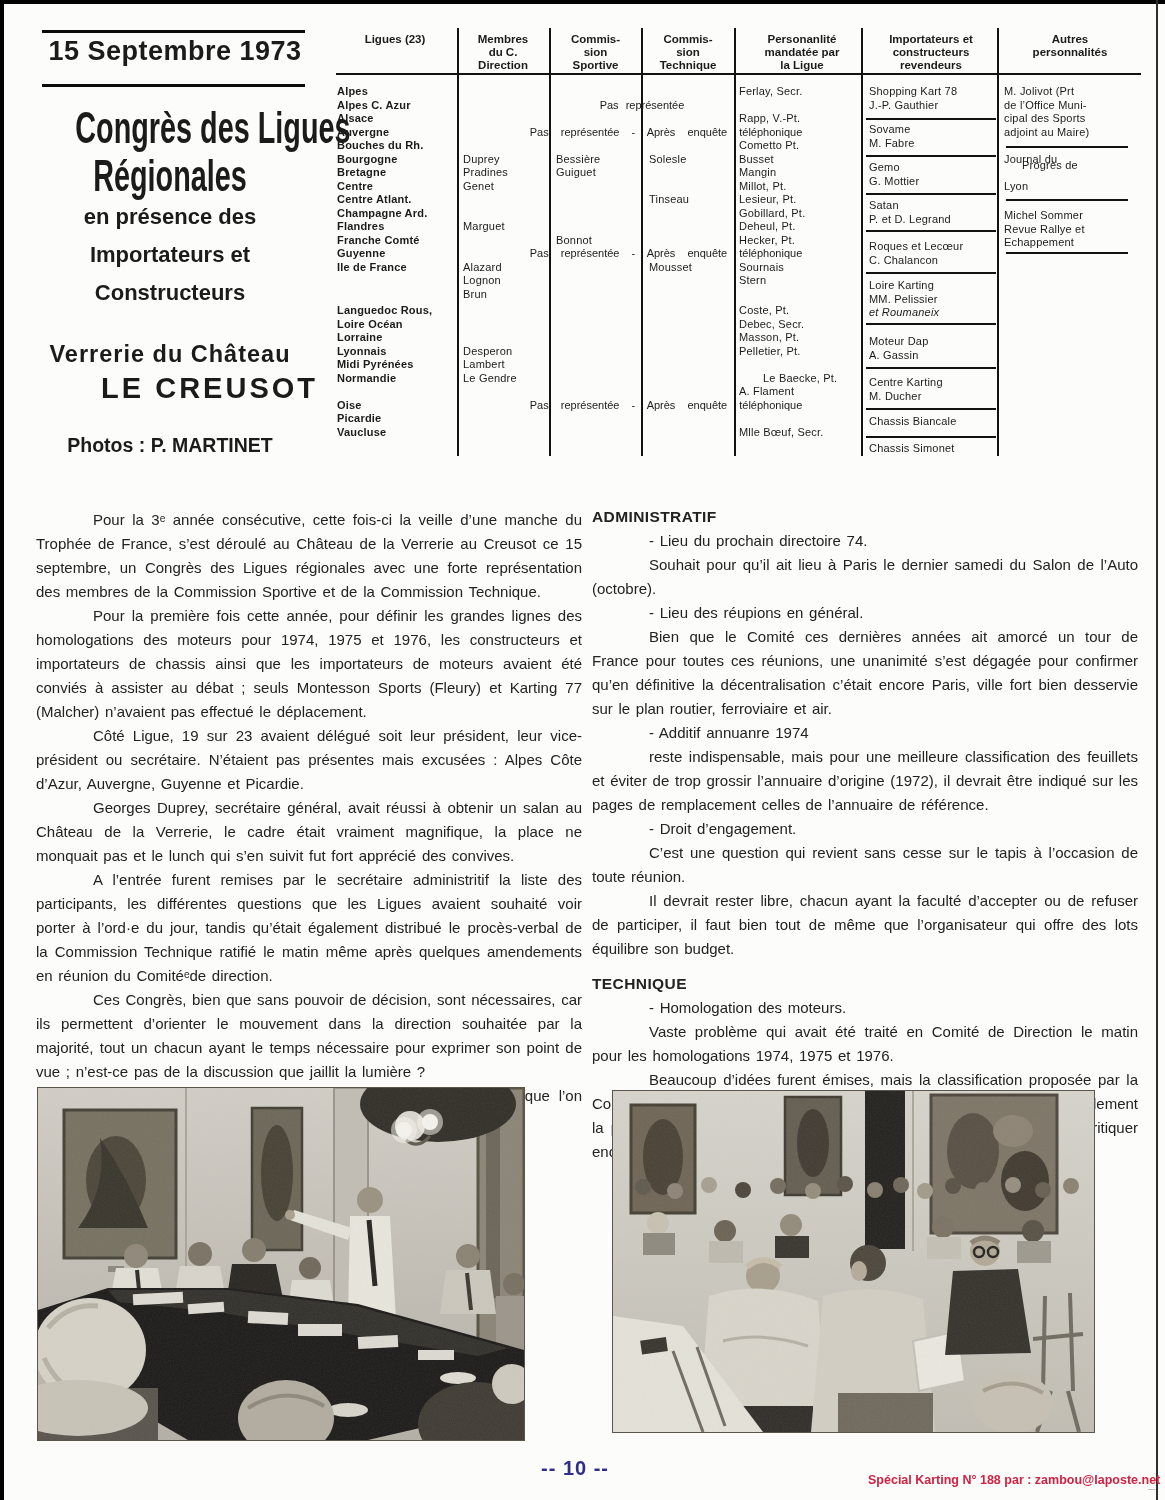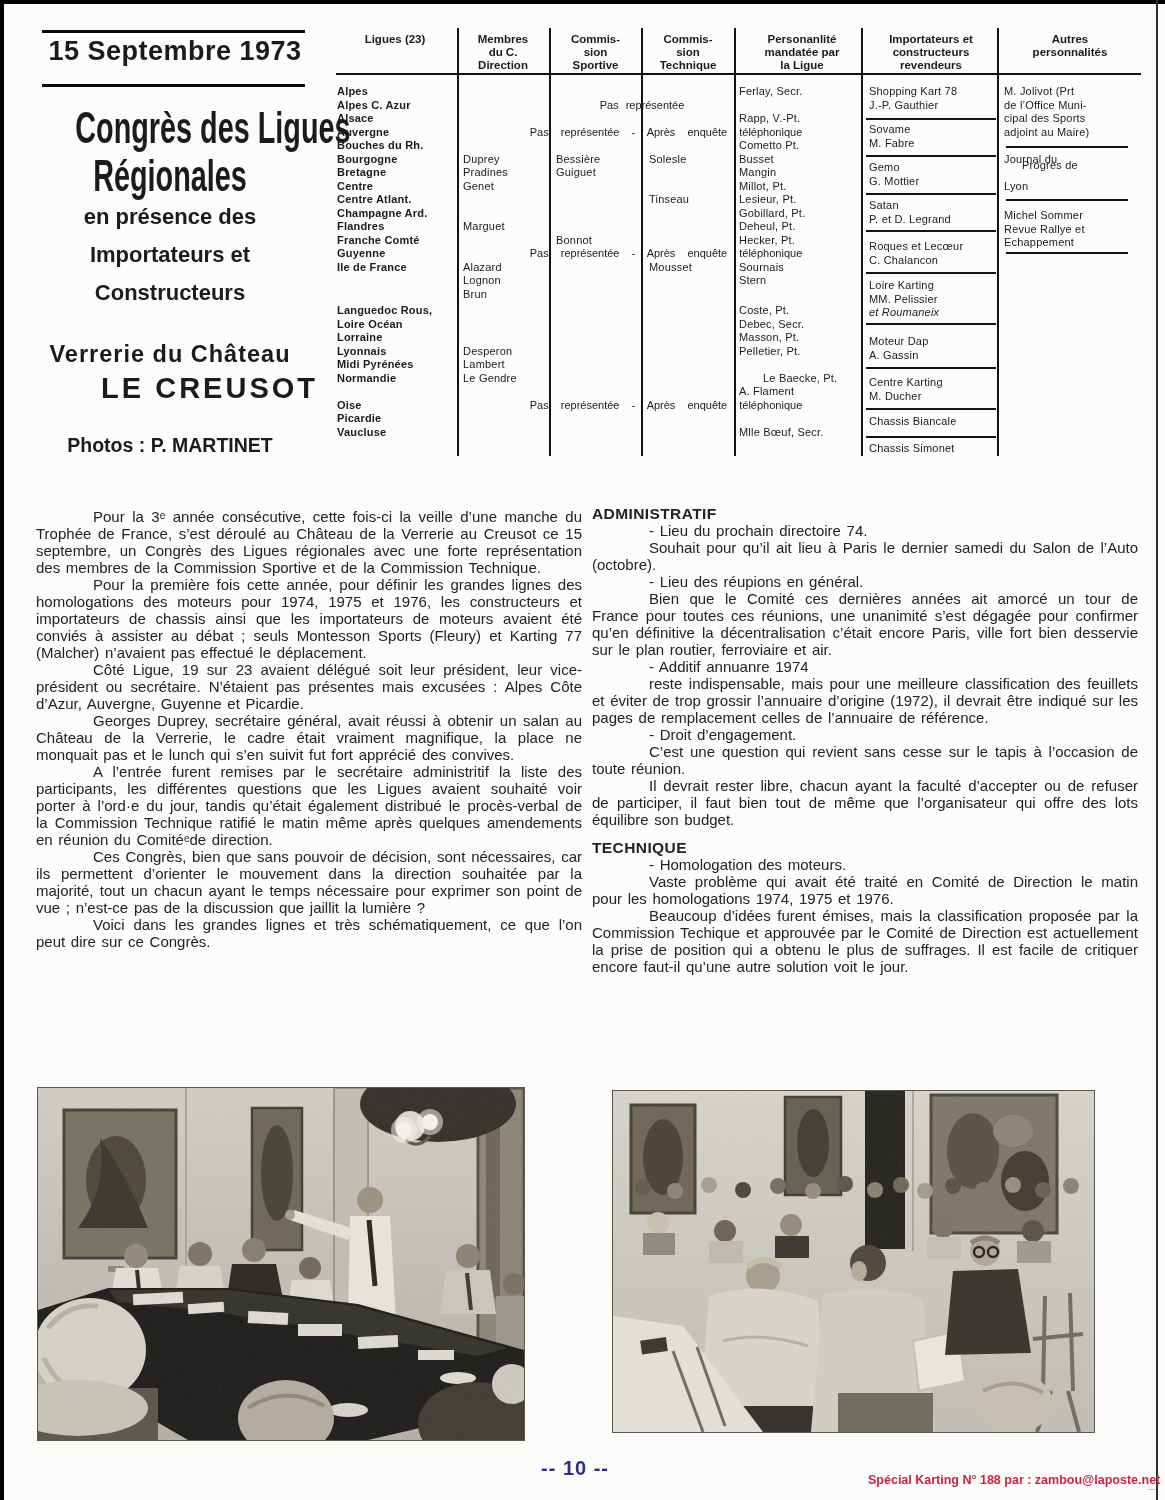--- a/index.html
+++ b/index.html
@@ -28,21 +28,21 @@
   #ligue-table{position:absolute;left:0;top:0;width:1165px;height:470px;font-size:11px;}
   .vline{position:absolute;top:28px;height:428px;width:1.5px;background:#121212;}
   .h-underline{position:absolute;top:73px;left:336px;width:805px;height:1.6px;background:#121212;}
   .th{position:absolute;text-align:center;font-weight:bold;font-size:11.5px;line-height:13px;}
   .t-ligue{position:absolute;font-weight:bold;font-size:11px;white-space:nowrap;letter-spacing:.2px;}
   .t-cell{position:absolute;font-size:11px;white-space:nowrap;letter-spacing:.2px;}
   .t-span{position:absolute;font-size:11px;text-align:center;white-space:nowrap;}
   .sep{position:absolute;height:1.5px;background:#121212;}
 
   
-  .body-col{position:absolute;width:546px;font-size:15px;line-height:17px;
+  .body-col{position:absolute;width:546px;font-size:15px;line-height:24px;
             text-align:justify;color:#222;word-spacing:1.5px;}
   #article-left{left:36px;top:508px;}
   #article-right{left:592px;top:505px;}
   .ap{margin:0;text-indent:57px;}
   .sec-h{margin:0;font-weight:bold;font-size:15.5px;letter-spacing:.4px;text-indent:0;text-align:left;}
   #article-right .sec-h:not(:first-child){margin-top:11px;}
 
   
   .photo{position:absolute;border:1px solid #5a564e;background:#cac6bd;overflow:hidden;}
   #photoA{left:37px;top:1087px;width:486px;height:352px;}

